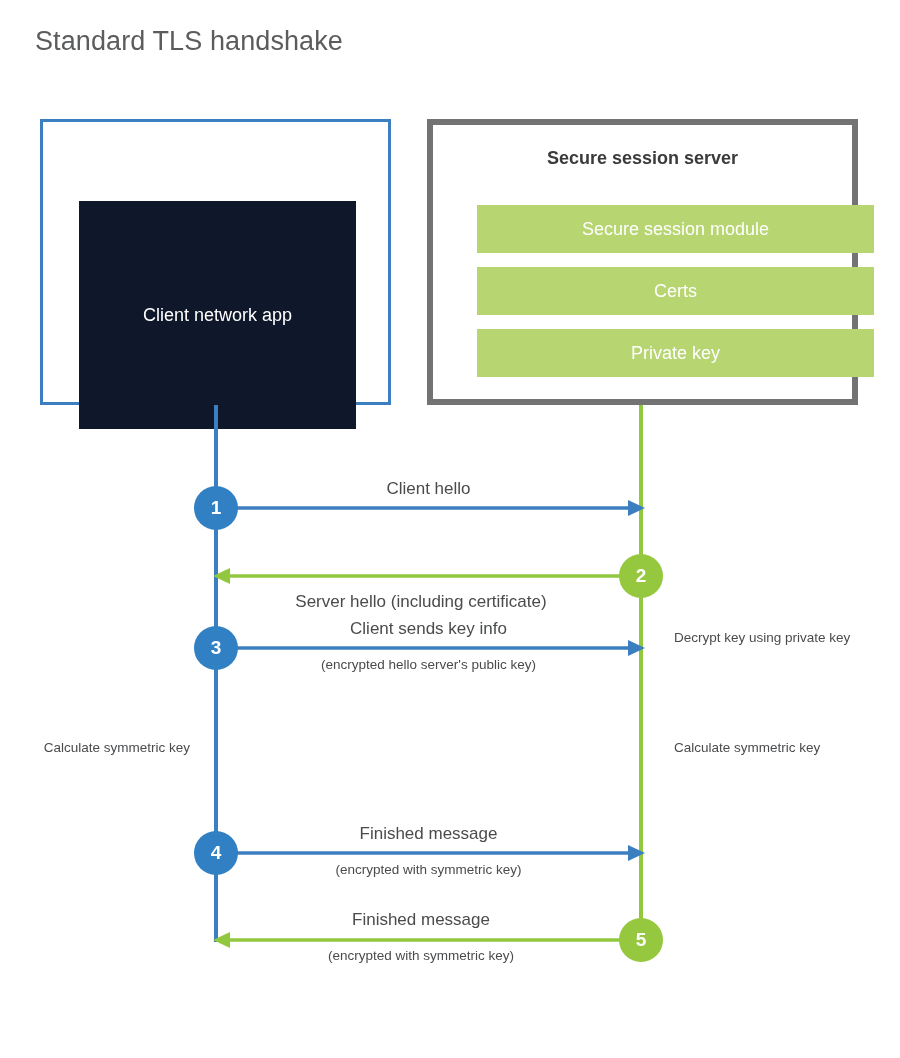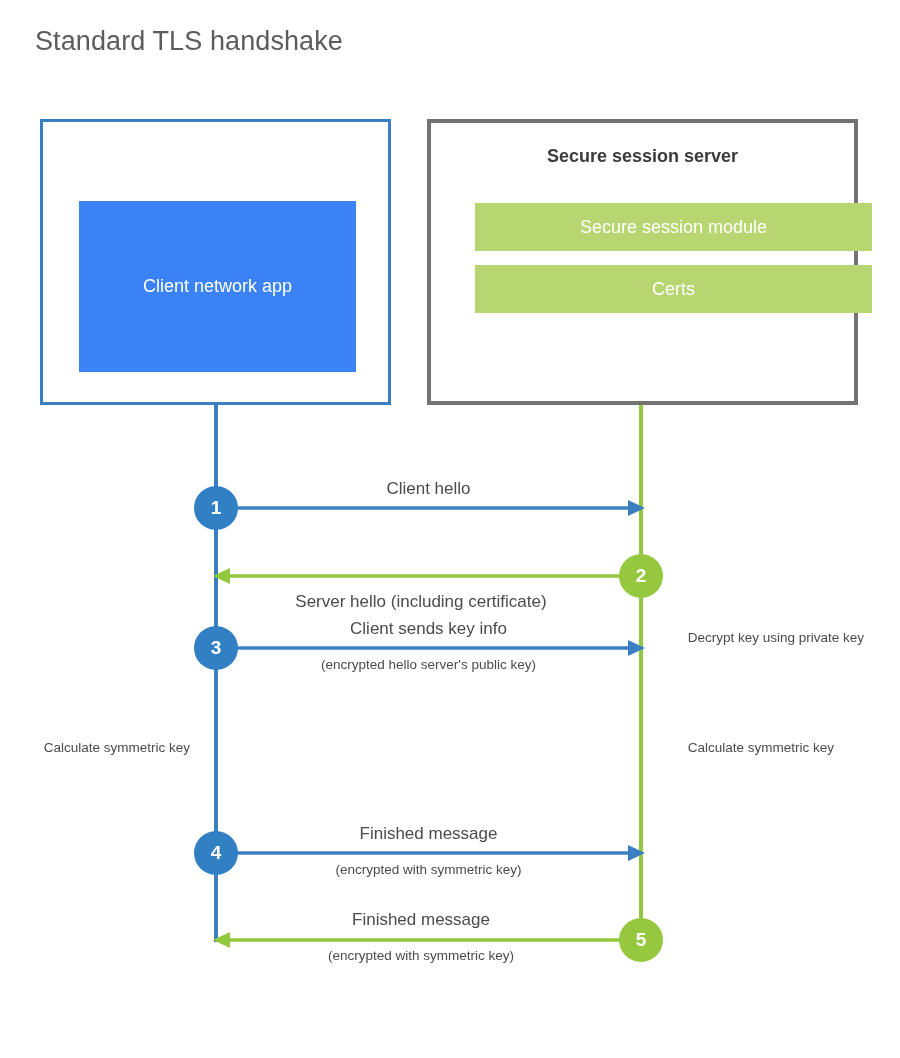--- a/index.html
+++ b/index.html
@@ -38,41 +38,41 @@
     top: 119px;
     width: 351px;
     height: 286px;
     border: 3px solid #3c7fc1;
   }
   #server-box {
     left: 427px;
     top: 119px;
     width: 431px;
     height: 286px;
-    border: 4px solid #737373;
+    border: 6px solid #737373;
   }
   .participant-title {
     position: absolute;
     left: 0;
     right: 0;
     top: 23px;
     text-align: center;
     font-size: 18px;
     font-weight: bold;
     color: #3b3b3d;
   }
 
   
   #client-app-block {
     position: absolute;
     left: 36px;
     top: 79px;
     width: 277px;
-    height: 171px;
-    background: #3b82f6;
+    height: 228px;
+    background: #0f172a;
     color: #ffffff;
     font-size: 18px;
     font-weight: 400;
     display: flex;
     align-items: center;
     justify-content: center;
     text-align: center;
     line-height: 1.35;
     box-sizing: border-box;
   }
@@ -157,35 +157,36 @@
   }
 
   
   .side-note {
     position: absolute;
     color: #4a4b4d;
     font-size: 13.5px;
     line-height: 1.45;
   }
   .side-note.right-align { text-align: right; }
-  .side-note.left-align  { text-align: right; }
+  .side-note.left-align  { text-align: left; }
 </style>
 </head>
 <body>
 
 <div id="diagram-title">Standard TLS handshake</div>
 
 <div id="client-box" class="participant-box">
   <div id="client-app-block">Client network app</div>
 </div>
 
 <div id="server-box" class="participant-box">
   <div class="participant-title">Secure session server</div>
   <div id="server-bar-0" class="server-bar">Secure session module</div>
   <div id="server-bar-1" class="server-bar">Certs</div>
+  <div id="server-bar-2" class="server-bar">Private key</div>
 </div>
 
 <div id="client-lifeline" class="lifeline"></div>
 <div id="server-lifeline" class="lifeline"></div>
 
 <svg id="arrows-layer" viewBox="0 0 900 1058" width="900" height="1058">
 
   <g>
     <line x1="216" y1="508" x2="628" y2="508" stroke="#3c7fc1" stroke-width="3.5"></line>
     <polygon points="628,500 645,508 628,516" fill="#3c7fc1"></polygon>

